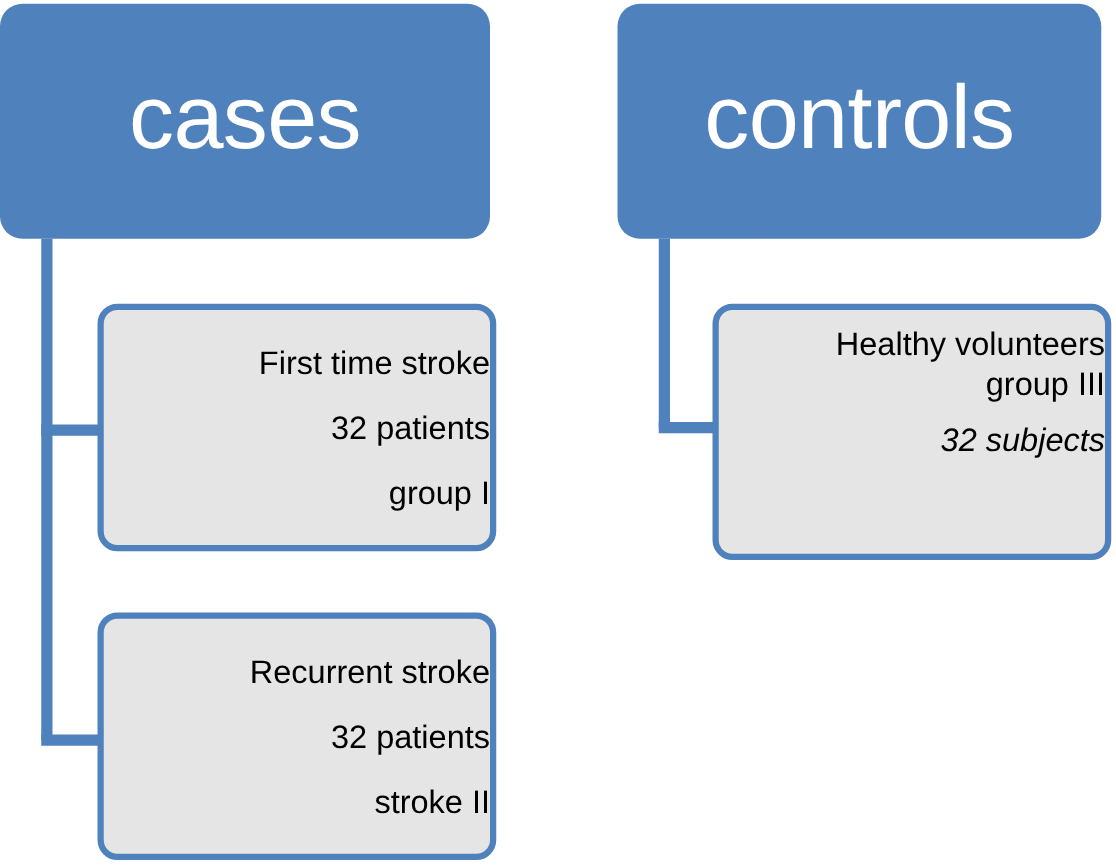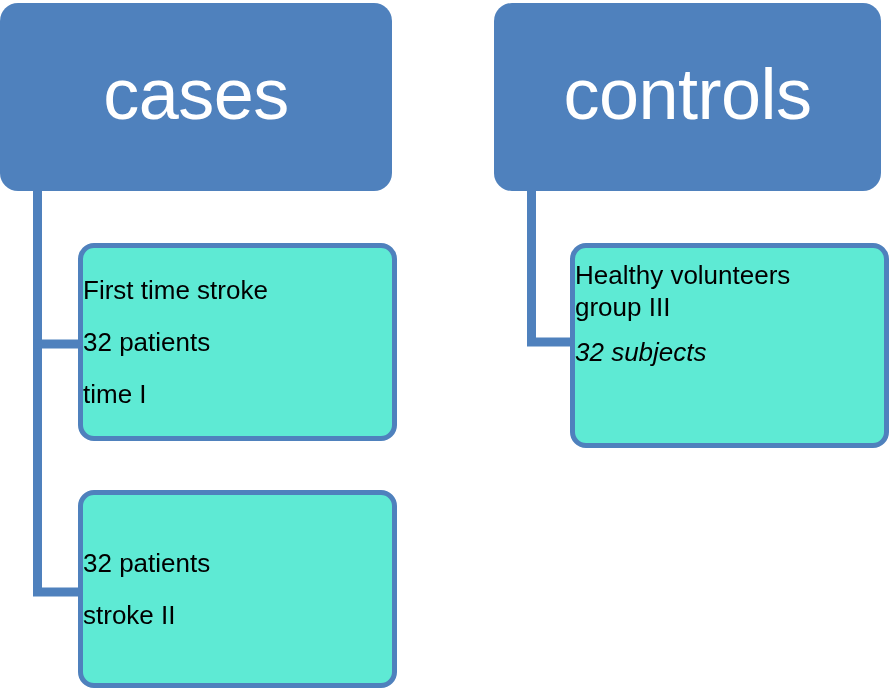--- a/index.html
+++ b/index.html
@@ -49,28 +49,29 @@
     height: 188px;
   }
   #controls-box {
     left: 494px;
     top: 3px;
     width: 387px;
     height: 188px;
   }
   .detail-box {
     position: absolute;
-    background: #5eead4;
+    background: #e5e5e5;
     border: 5px solid #4F81BD;
     border-radius: 16px;
     box-sizing: border-box;
     display: flex;
     flex-direction: column;
-    align-items: flex-start;
+    align-items: flex-end;
     justify-content: center;
+    padding-left: 44px;
   }
   .detail-line {
     color: #000000;
     font-size: 26px;
     line-height: 1;
     text-align: center;
     white-space: nowrap;
   }
   #first-time-stroke-box {
     left: 78px;
@@ -116,24 +117,25 @@
     <span class="header-label">cases</span>
   </div>
 
   <div class="header-box" id="controls-box">
     <span class="header-label">controls</span>
   </div>
 
   <div class="detail-box" id="first-time-stroke-box">
     <span class="detail-line">First time stroke</span>
     <span class="detail-line">32 patients</span>
-    <span class="detail-line">time I</span>
+    <span class="detail-line">group I</span>
   </div>
 
   <div class="detail-box" id="recurrent-stroke-box">
+    <span class="detail-line">Recurrent stroke</span>
     <span class="detail-line">32 patients</span>
     <span class="detail-line">stroke II</span>
   </div>
 
   <div class="detail-box" id="healthy-volunteers-box">
     <span class="detail-line">Healthy volunteers</span>
     <span class="detail-line">group III</span>
     <span class="detail-line spaced">32 subjects</span>
   </div>
 

